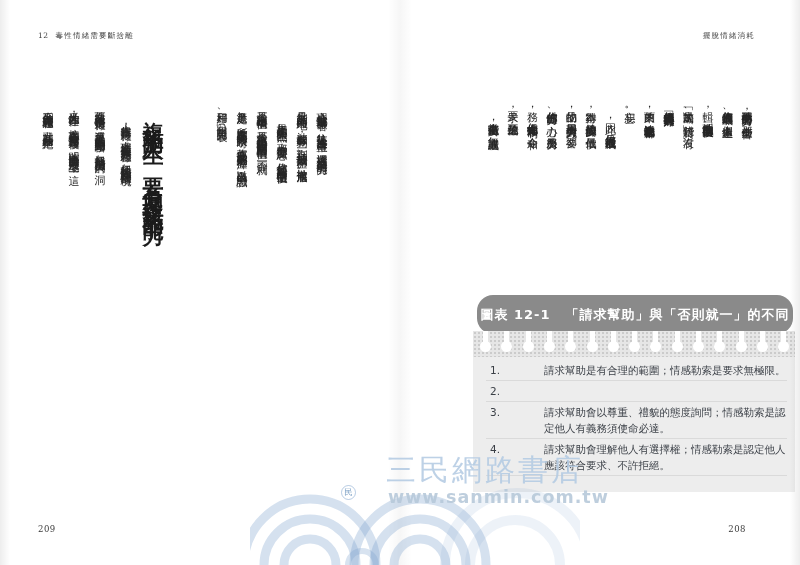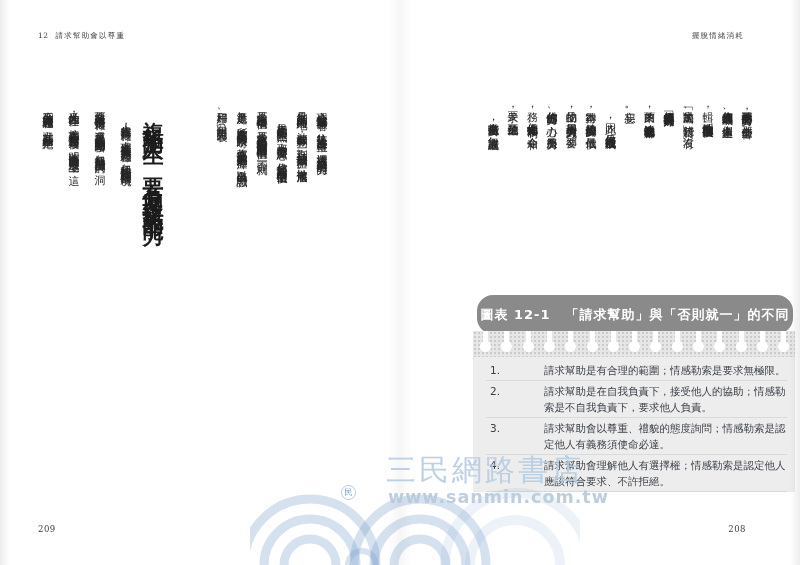--- a/index.html
+++ b/index.html
@@ -10,21 +10,21 @@
   }
   
   .edge{position:absolute;top:0;bottom:0;pointer-events:none;}
   .edge-left{left:0;width:10px;background:linear-gradient(to right,rgba(0,0,0,.07),rgba(0,0,0,0));}
   .edge-right{right:0;width:10px;background:linear-gradient(to left,rgba(0,0,0,.07),rgba(0,0,0,0));}
   .gutter{position:absolute;top:0;bottom:0;left:388px;width:24px;pointer-events:none;
     background:linear-gradient(to right,rgba(0,0,0,0),rgba(0,0,0,.035),rgba(0,0,0,0));}
   
   .runhead{position:absolute;top:31px;font-size:7.5px;color:var(--header-text,#3f3f3f);letter-spacing:1.2px;}
   .runhead-left{left:38px;}
-  .runhead-right{right:56px;}
+  .runhead-right{right:45px;}
   .runhead .chno{letter-spacing:.5px;margin-right:7px;}
   .pagenum{position:absolute;top:524px;font-size:8.5px;color:#3a3a3a;letter-spacing:.5px;}
   .pagenum-left{left:38px;}
   .pagenum-right{right:54px;}
   
   .vtext{
     position:absolute;writing-mode:vertical-rl;text-orientation:mixed;
     color:var(--body-text,#262626);
   }
   .vtext .vcol{white-space:nowrap;}
@@ -77,21 +77,21 @@
     border:1px solid rgba(125,162,204,.55);color:rgba(95,140,185,.85);
     font-size:8.5px;line-height:13px;text-align:center;}
 </style>
 </head>
 <body>
 
 <div>
 
   <div>
     <div class="runhead runhead-left">
-      <span class="chno">12</span><span>請求幫助會以尊重</span>
+      <span class="chno">12</span><span>毒性情緒需要斷捨離</span>
     </div>
 
     <div class="vtext" id="left-body-1">
         <div class="vcol">心理地位都是最卑微者，往往等於人生沒有自主權、選擇權和自給自足的能力，</div>
         <div class="vcol">只能是別人的殖民地，被占據和剝奪，直到一切被搜刮殆盡、被徹底濫用。</div>
         <div class="vcol">　如果這是你的人生寫照，那麼你需要深思，你是如何看待自己的生命價值？</div>
         <div class="vcol">是否認定自己無價值？是否認為自己必須竭盡一切來證明自己的價值，否則就一</div>
         <div class="vcol">無是處？所以才會在別人向你索求時，你要自己務必鞠躬盡瘁，以表自己的忠誠</div>
         <div class="vcol">和好用、耐用（見圖表<span class="tcy">12-1</span>）。</div>
       </div>
@@ -151,21 +151,20 @@
           <span class="ring" style="left: 283.9px;"></span>
           <span class="ring" style="left: 305.2px;"></span>
         </div>
       <div class="t-items" id="figure-items">
           <div class="t-item">
             <span class="t-num">1.</span>
             <span class="t-txt">請求幫助是有合理的範圍；情感勒索是要求無極限。</span>
           </div>
           <div class="t-item">
             <span class="t-num">2.</span>
-            <span class="t-txt">請求幫助是在自我負責下，接受他人的協助；情感勒索是不自我負責下，要求他人負責。</span>
           </div>
           <div class="t-item">
             <span class="t-num">3.</span>
             <span class="t-txt">請求幫助會以尊重、禮貌的態度詢問；情感勒索是認定他人有義務須使命必達。</span>
           </div>
           <div class="t-item">
             <span class="t-num">4.</span>
             <span class="t-txt">請求幫助會理解他人有選擇權；情感勒索是認定他人應該符合要求、不許拒絕。</span>
           </div>
         </div>

